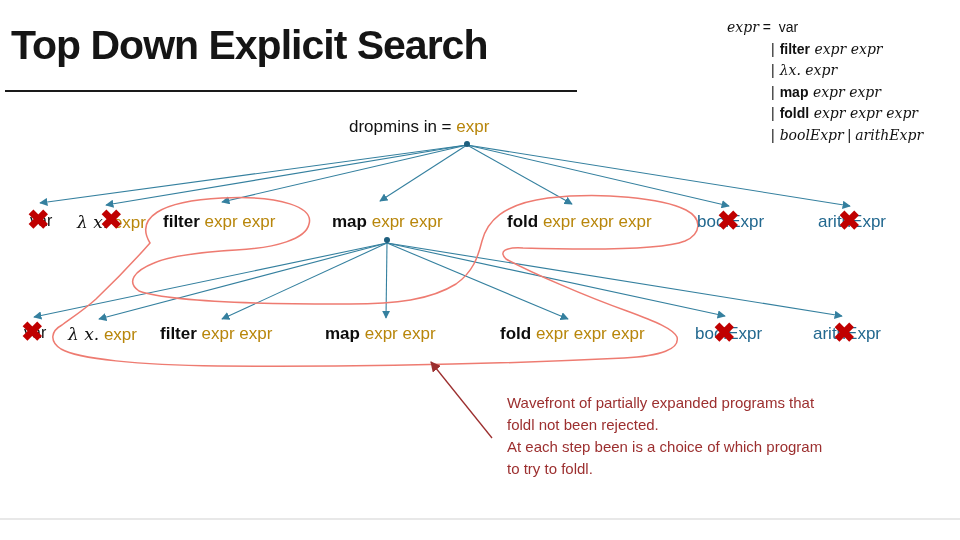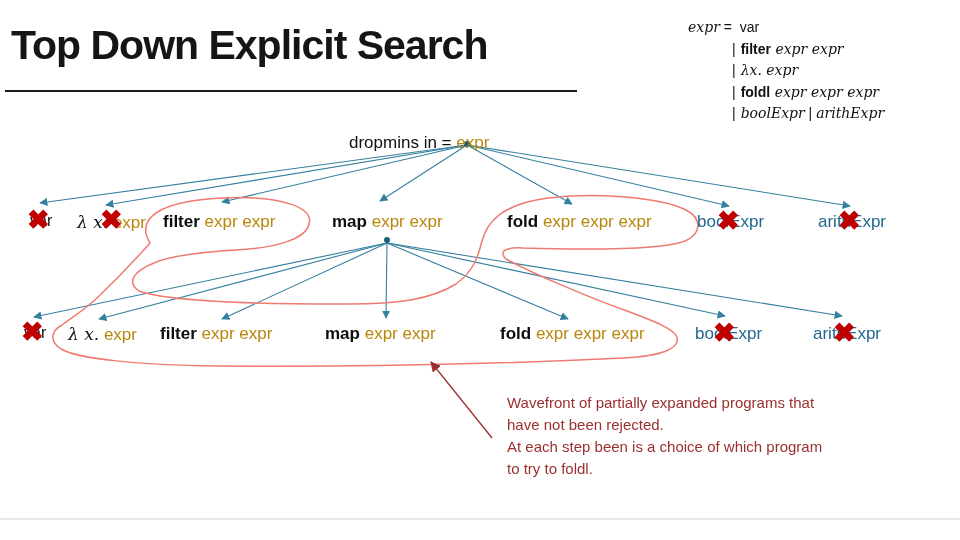--- a/index.html
+++ b/index.html
@@ -3,21 +3,21 @@
 <meta charset="utf-8">
 <style>
   html,body{margin:0;padding:0;background:#fff;}
   .slide{position:relative;width:960px;height:520px;background:#ffffff;overflow:hidden;
          font-family:"Liberation Sans",sans-serif;}
   .title{position:absolute;left:11px;top:22px;margin:0;font-size:41px;font-weight:700;
          color:#151515;letter-spacing:-1px;white-space:nowrap;}
   .rule{position:absolute;left:5px;top:90px;width:572px;height:2px;background:#1a1a1a;}
   .bottom-edge{position:absolute;left:0;bottom:0;width:960px;height:2px;background:#e8e8e8;}
 
-  .grammar{position:absolute;left:688px;top:17px;font-size:14px;color:#111;
+  .grammar{position:absolute;left:727px;top:17px;font-size:14px;color:#111;
            line-height:21.5px;white-space:nowrap;z-index:3;}
   .grammar .alt{padding-left:44px;}
   .it{font-style:italic;font-family:"DejaVu Serif",serif;}
   .grammar b{font-weight:700;font-family:"Liberation Sans",sans-serif;font-style:normal;}
   .pipe{margin-right:5px;font-style:normal;}
 
   .node{position:absolute;font-size:17px;color:#111;white-space:nowrap;z-index:3;}
   .node b{font-weight:700;color:#0d0d0d;}
   .gold{color:#B8860B;}
   .teal{color:#22688F;}
@@ -36,20 +36,21 @@
 
   <h1 class="title">Top Down Explicit Search</h1>
   <div class="rule"></div>
 
   <div class="grammar">
     <div><span class="it">expr</span>
       <span>=</span>&nbsp;
       <span>var</span></div>
     <div class="alt"><span class="pipe">|</span><b>filter</b><span class="it"> expr expr</span></div>
     <div class="alt"><span class="pipe">|</span><span class="it">λx. expr</span></div>
+    <div class="alt"><span class="pipe">|</span><b>map</b><span class="it"> expr expr</span></div>
     <div class="alt"><span class="pipe">|</span><b>foldl</b><span class="it"> expr expr expr</span></div>
     <div class="alt"><span class="pipe">|</span><span class="it">boolExpr</span><span> | </span><span class="it">arithExpr</span></div>
   </div>
 
   <svg class="overlay" width="960" height="540" viewBox="0 0 960 540">
     <defs>
       <marker id="ah" viewBox="0 0 10 10" refX="9" refY="5" markerWidth="7.5" markerHeight="7.5" orient="auto">
         <path d="M0,0 L10,5 L0,10 z" fill="#35809F"></path>
       </marker>
       <marker id="ahr" viewBox="0 0 10 10" refX="9" refY="5" markerWidth="8" markerHeight="8" orient="auto">
@@ -98,21 +99,21 @@
          C 680,349 661,356 624,358
          C 500,364 350,367 218,366
          C 138,365 78,359 61,349
          C 49,341 51,331 62,325
          C 73,317 85,309 96,299
          C 117,279 135,260 150,243 Z" fill="none" stroke="#EE7B71" stroke-width="1.5"></path>
 
     <line x1="492" y1="438" x2="431" y2="362" stroke="#9C2F2F" stroke-width="1.3" marker-end="url(#ahr)"></line>
   </svg>
 
-  <div class="node" style="left:349px;top:133px;"><span>dropmins in = </span><span class="gold">expr</span></div>
+  <div class="node" style="left:349px;top:117px;"><span>dropmins in = </span><span class="gold">expr</span></div>
 
   <span class="hiddenvar" style="left:30px;top:212px;">var</span>
   <div class="node" style="left:77px;top:212px;"><span class="lam">λ x.</span><span class="gold"> expr</span></div>
   <div class="node" style="left:163px;top:212px;"><b>filter</b><span class="gold"> expr expr</span></div>
   <div class="node" style="left:332px;top:212px;"><b>map</b><span class="gold"> expr expr</span></div>
   <div class="node" style="left:507px;top:212px;"><b>fold</b><span class="gold"> expr expr expr</span></div>
   <div class="node teal" style="left:697px;top:212px;">boolExpr</div>
   <div class="node teal" style="left:818px;top:212px;">arithExpr</div>
 
   <span class="xmark" style="left:27px;top:207px;">✖</span>
@@ -127,19 +128,19 @@
   <div class="node" style="left:500px;top:324px;"><b>fold</b><span class="gold"> expr expr expr</span></div>
   <div class="node teal" style="left:695px;top:324px;">boolExpr</div>
   <div class="node teal" style="left:813px;top:324px;">arithExpr</div>
 
   <span class="xmark" style="left:21px;top:319px;">✖</span>
   <span class="xmark" style="left:713px;top:320px;">✖</span>
   <span class="xmark" style="left:833px;top:320px;">✖</span>
 
   <div class="anno">
     <div>Wavefront of partially expanded programs that</div>
-    <div>have not been rejected.</div>
+    <div>foldl not been rejected.</div>
     <div>At each step been is a choice of which program</div>
     <div>to try to foldl.</div>
   </div>
 
   <div class="bottom-edge"></div>
 </div>
 
 </body></html>

